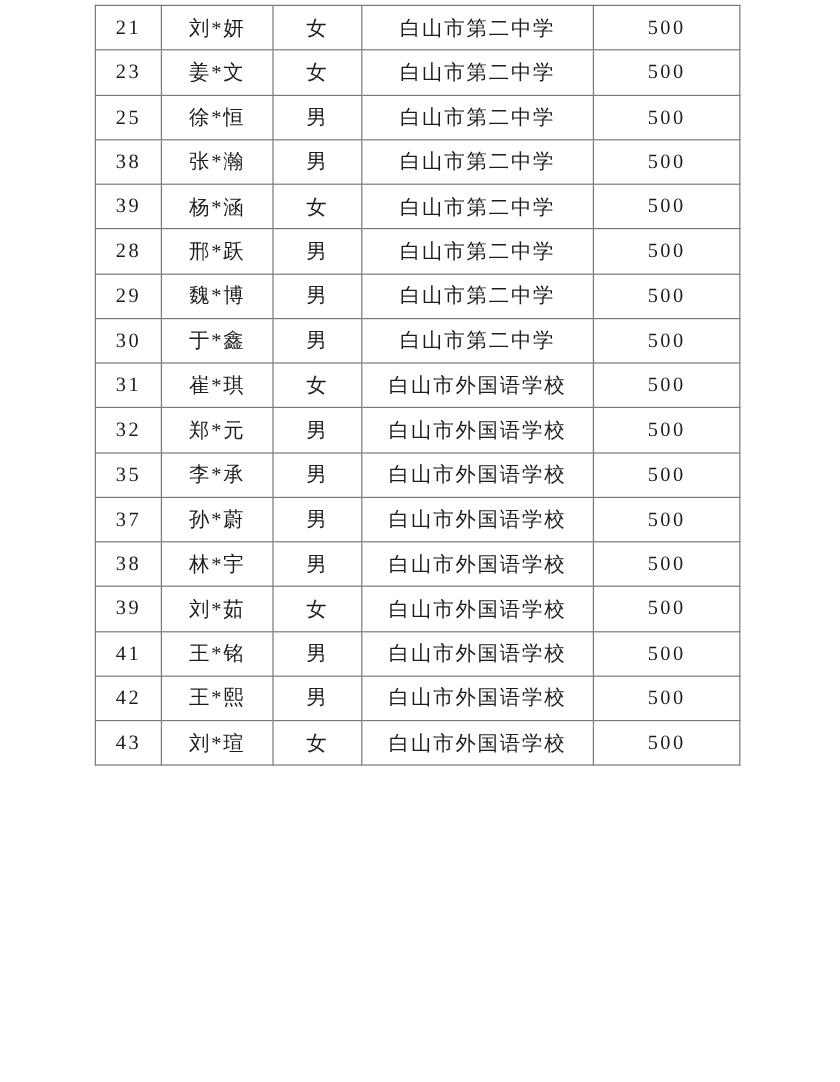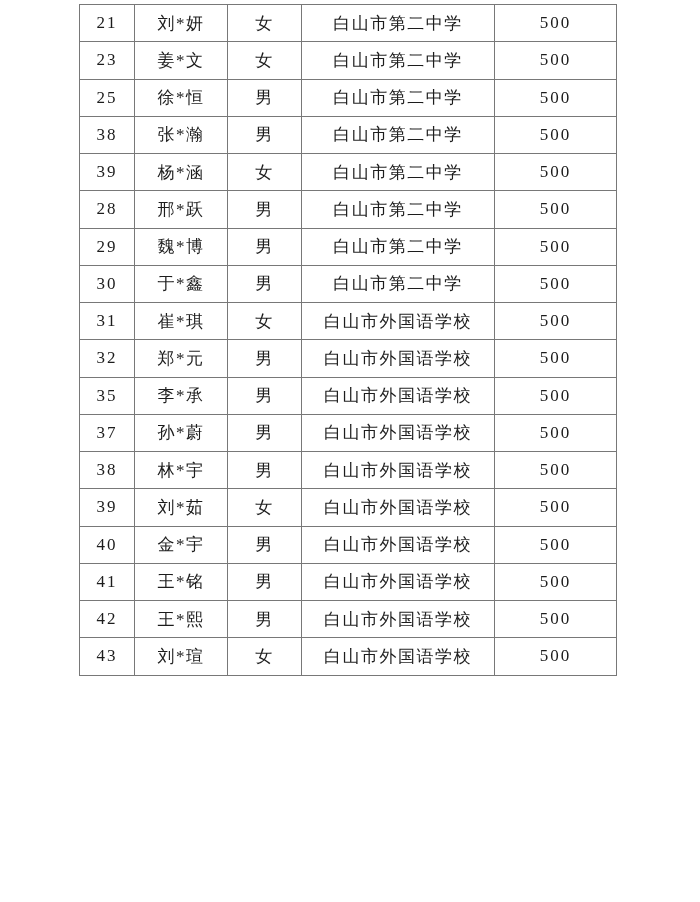--- a/index.html
+++ b/index.html
@@ -146,27 +146,20 @@
           <td class="num">500</td>
         </tr>
         <tr>
           <td class="num">39</td>
           <td>刘*茹</td>
           <td>女</td>
           <td>白山市外国语学校</td>
           <td class="num">500</td>
         </tr>
         <tr>
-          <td class="num">40</td>
-          <td>金*宇</td>
-          <td>男</td>
-          <td>白山市外国语学校</td>
-          <td class="num">500</td>
-        </tr>
-        <tr>
           <td class="num">41</td>
           <td>王*铭</td>
           <td>男</td>
           <td>白山市外国语学校</td>
           <td class="num">500</td>
         </tr>
         <tr>
           <td class="num">42</td>
           <td>王*熙</td>
           <td>男</td>

